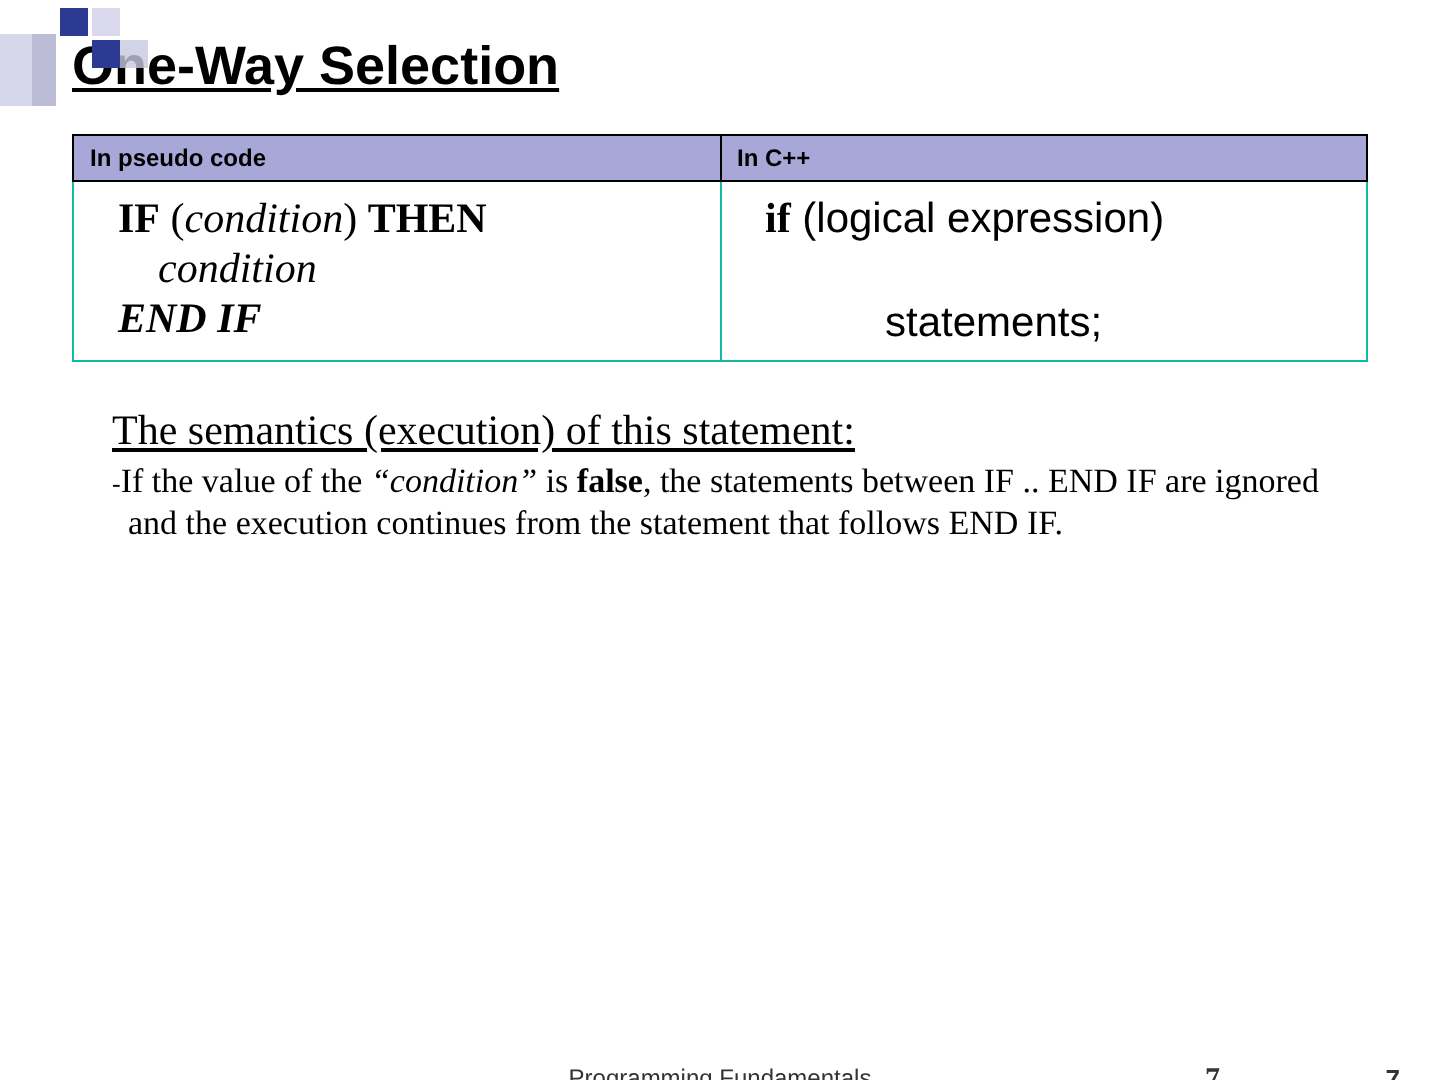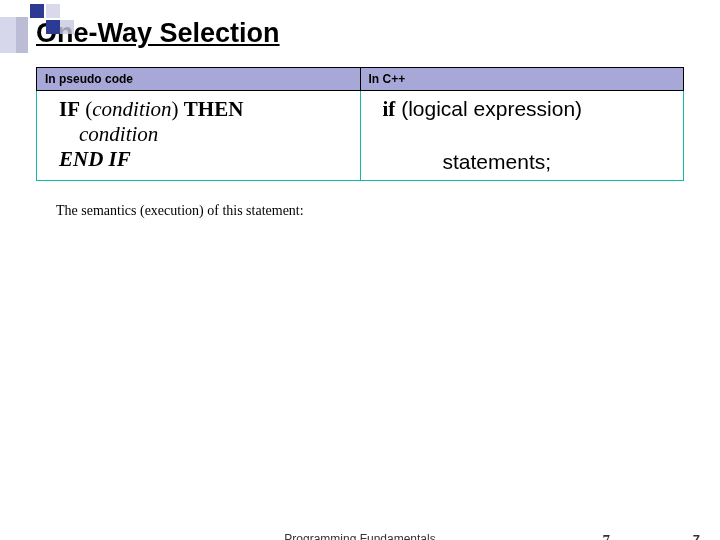--- a/index.html
+++ b/index.html
@@ -67,21 +67,22 @@
   .pseudo .l1 { font-family:"Times New Roman",serif; }
   .pseudo .kw { font-weight: bold; }
   .pseudo .it { font-style: italic; }
   .pseudo .l2 { font-style: italic; padding-left: 20px; }
   .pseudo .l3 { font-weight: bold; font-style: italic; }
   .cpp { font-family: Arial, sans-serif; }
   .cpp .l1 .kw { font-family:"Times New Roman",serif; font-weight:bold; }
   .cpp .l2 { padding-left: 60px; margin-top: 28px; }
 
   .sem-head {
-    font-size: 14px;
+    font-size: 21px;
+    text-decoration: underline;
     margin: 0 0 2px 20px;
   }
   .sem-body {
     font-size: 17px;
     margin: 0 20px 0 20px;
     line-height: 1.25;
   }
   .sem-body p { margin: 0 0 2px 0; text-indent: -8px; padding-left: 8px;}
   .sem-body .dash { font-size: 13px; }
   .sem-body .bold { font-weight: bold; }
@@ -152,20 +153,23 @@
           <span class="kw">if</span><span> (logical expression)</span>
         </div>
         <div class="l2">statements;</div>
       </td>
     </tr>
   </tbody>
     </table>
 
   <div class="sem-head">The semantics (execution) of this statement:</div>
   <div class="sem-body">
+    <p>
+      <span class="dash">-</span><span>If the value of the </span><span class="ital">“condition”</span><span> is </span><span class="bold">false</span><span>, the statements between IF .. END IF are ignored and the execution continues from the statement that follows END IF.</span>
+    </p>
   </div>
 
 </div>
 
 <div class="footer">
   <div class="center">Programming Fundamentals</div>
   <div class="num1">7</div>
   <div class="num2">7</div>
 </div>
 

